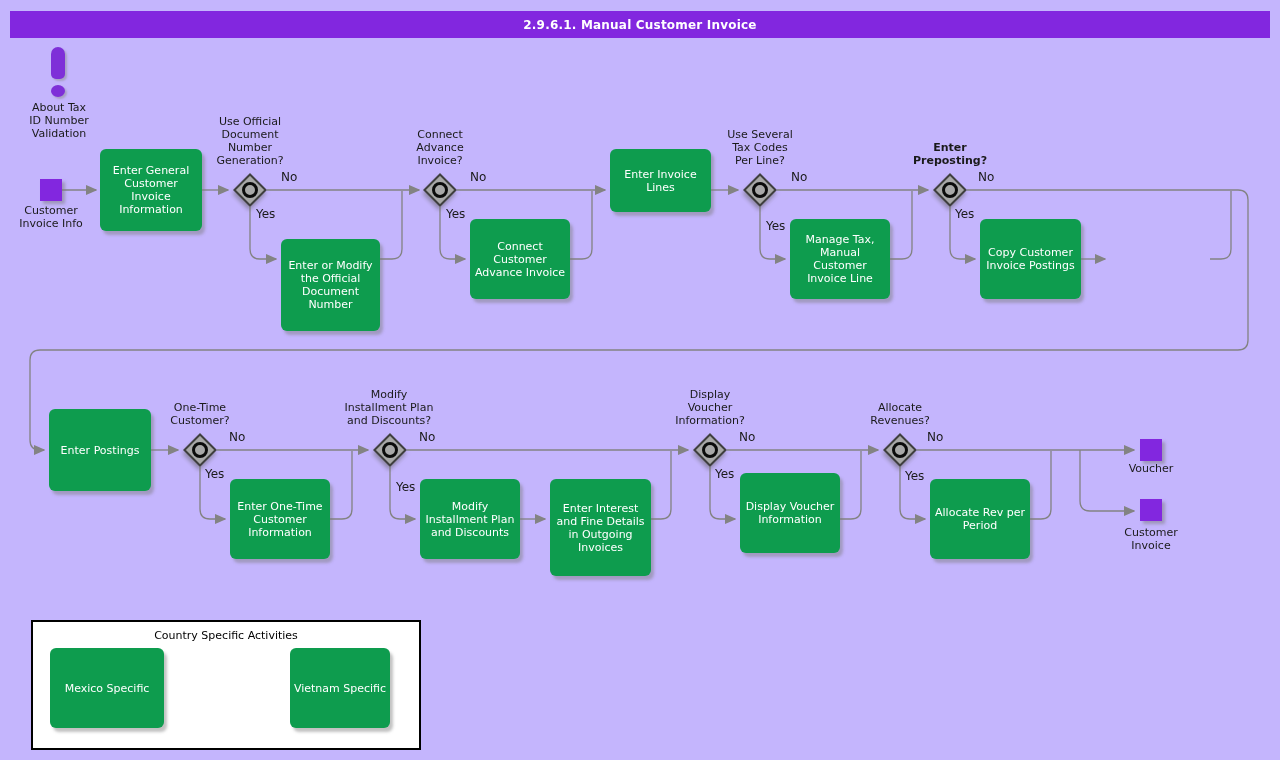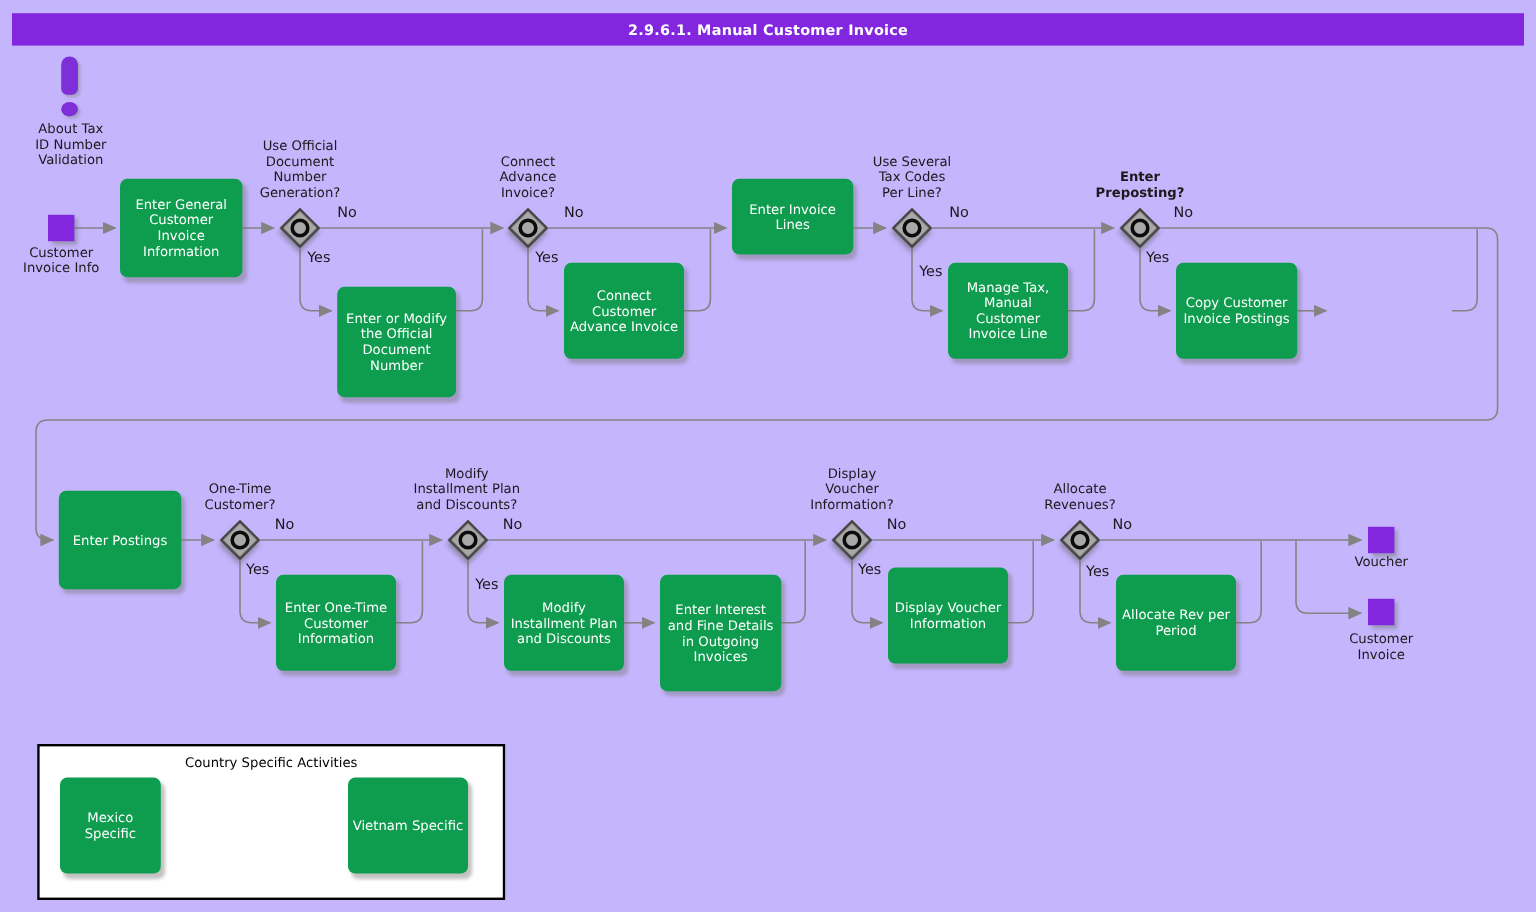--- a/index.html
+++ b/index.html
@@ -242,16 +242,16 @@
 
   <div class="psquare" style="left:1140px;top:439px;"></div>
   <div class="nlabel" style="left:1106px;top:462px;width:90px;">Voucher</div>
   <div class="psquare" style="left:1140px;top:499px;"></div>
   <div class="nlabel" style="left:1106px;top:526px;width:90px;">Customer
 Invoice</div>
 
   <div class="countrybox">
     <div class="countrytitle">Country Specific Activities</div>
   </div>
-  <div class="act" style="left:50px;top:648px;width:84px;height:80px;">Mexico Specific</div>
+  <div class="act" style="left:50px;top:648px;width:114px;height:80px;">Mexico Specific</div>
   <div class="act" style="left:290px;top:648px;width:100px;height:80px;">Vietnam Specific</div>
 
 </div>
 
 </body></html>

